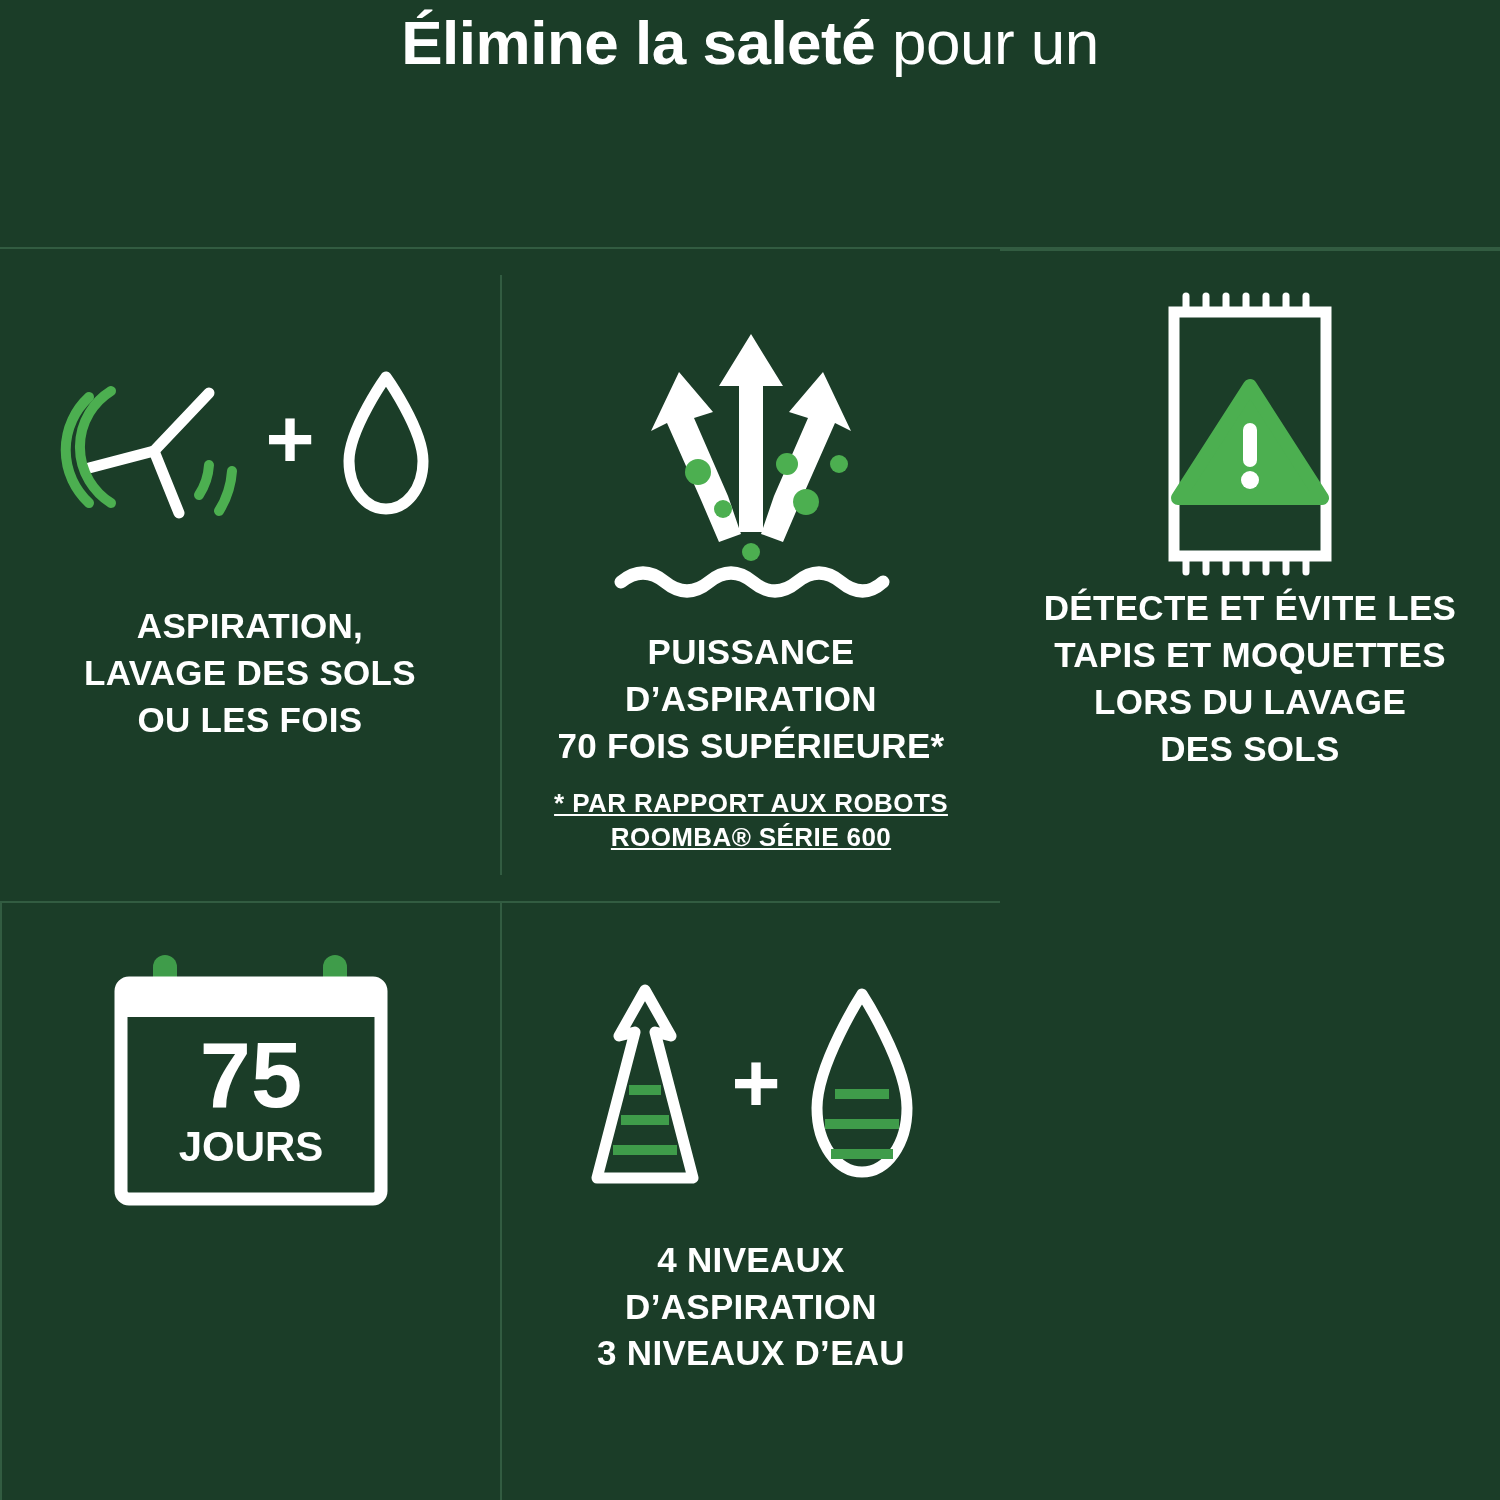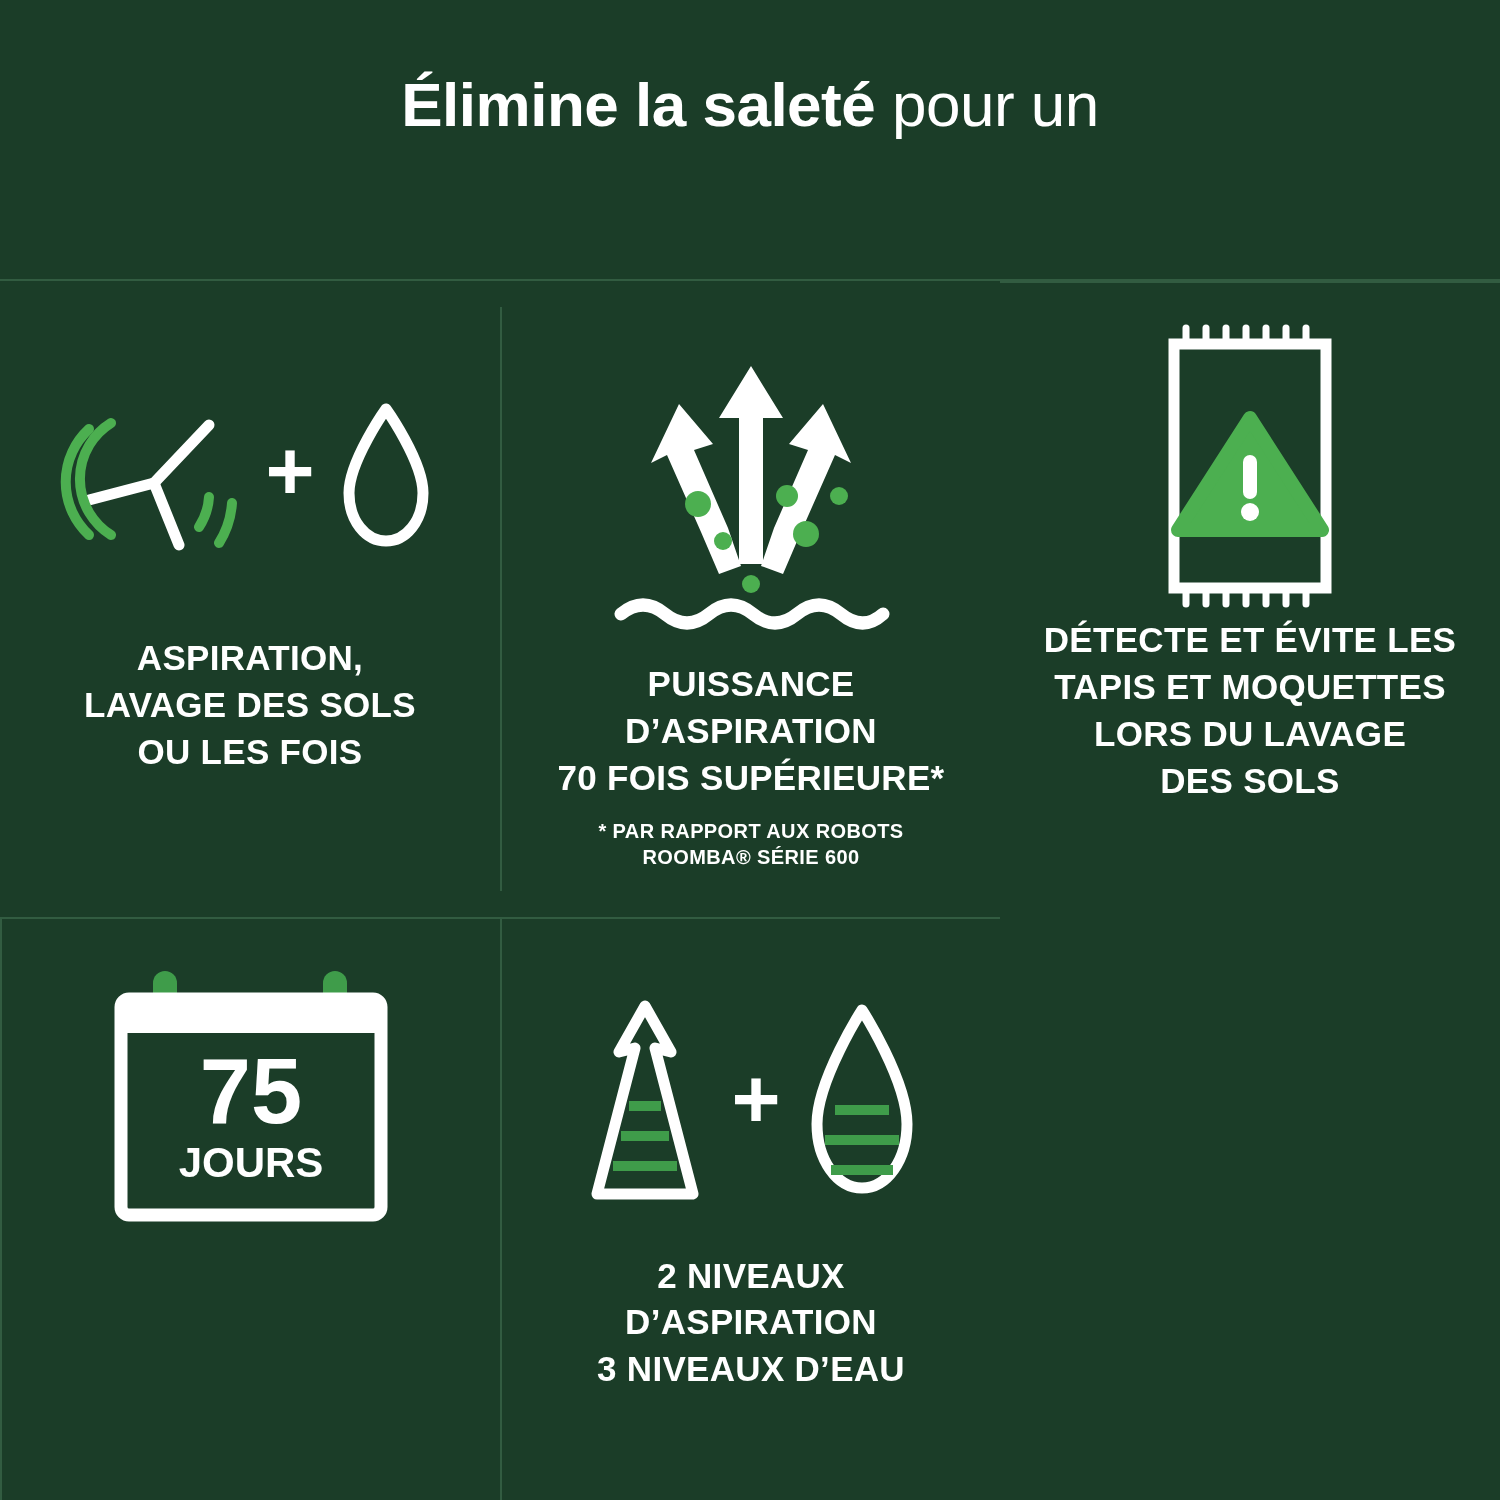--- a/index.html
+++ b/index.html
@@ -16,21 +16,20 @@
     flex-direction: column;
     position: relative;
   }
   
   .header {
     height: 312px;
     display: flex;
     flex-direction: column;
     align-items: center;
     justify-content: flex-start;
-    padding-top: 62px;
   }
   .headline {
     color: #ffffff;
     font-size: 62px;
     line-height: 1.38;
     text-align: center;
     letter-spacing: -0.5px;
     font-weight: 400;
     max-width: 1180px;
   }
@@ -69,26 +68,27 @@
     text-align: center;
     font-size: 35px;
     font-weight: 700;
     line-height: 1.34;
     letter-spacing: 0.3px;
     white-space: pre-line;
   }
   .footnote {
     color: #ffffff;
     text-align: center;
-    font-size: 20px;
+    font-size: 26px;
     font-weight: 700;
     line-height: 1.32;
     letter-spacing: 0.4px;
     margin-top: 16px;
     white-space: pre-line;
+    text-decoration: underline;
   }
   .plus {
     color: #ffffff;
     font-size: 84px;
     font-weight: 700;
     line-height: 1;
     margin: 0 16px;
     position: relative;
     top: -4px;
   }
@@ -239,19 +239,19 @@
           <svg width="130" height="210" viewBox="0 0 130 210">
             <path d="M65 12 C65 12 20 82 20 126 C20 162 40 190 65 190 C90 190 110 162 110 126 C110 82 65 12 65 12 Z" fill="none" stroke="#ffffff" stroke-width="11" stroke-linejoin="round"></path>
             <g stroke="#3f9c4a" stroke-width="10">
               <line x1="38" y1="112" x2="92" y2="112"></line>
               <line x1="28" y1="142" x2="102" y2="142"></line>
               <line x1="34" y1="172" x2="96" y2="172"></line>
             </g>
           </svg>
         </span>
       </div>
-      <div class="caption">2 NIVEAUX
+      <div class="caption">4 NIVEAUX
 D’ASPIRATION
 3 NIVEAUX D’EAU</div>
     </div>
 
   </div>
 </div>
 
 </body></html>

